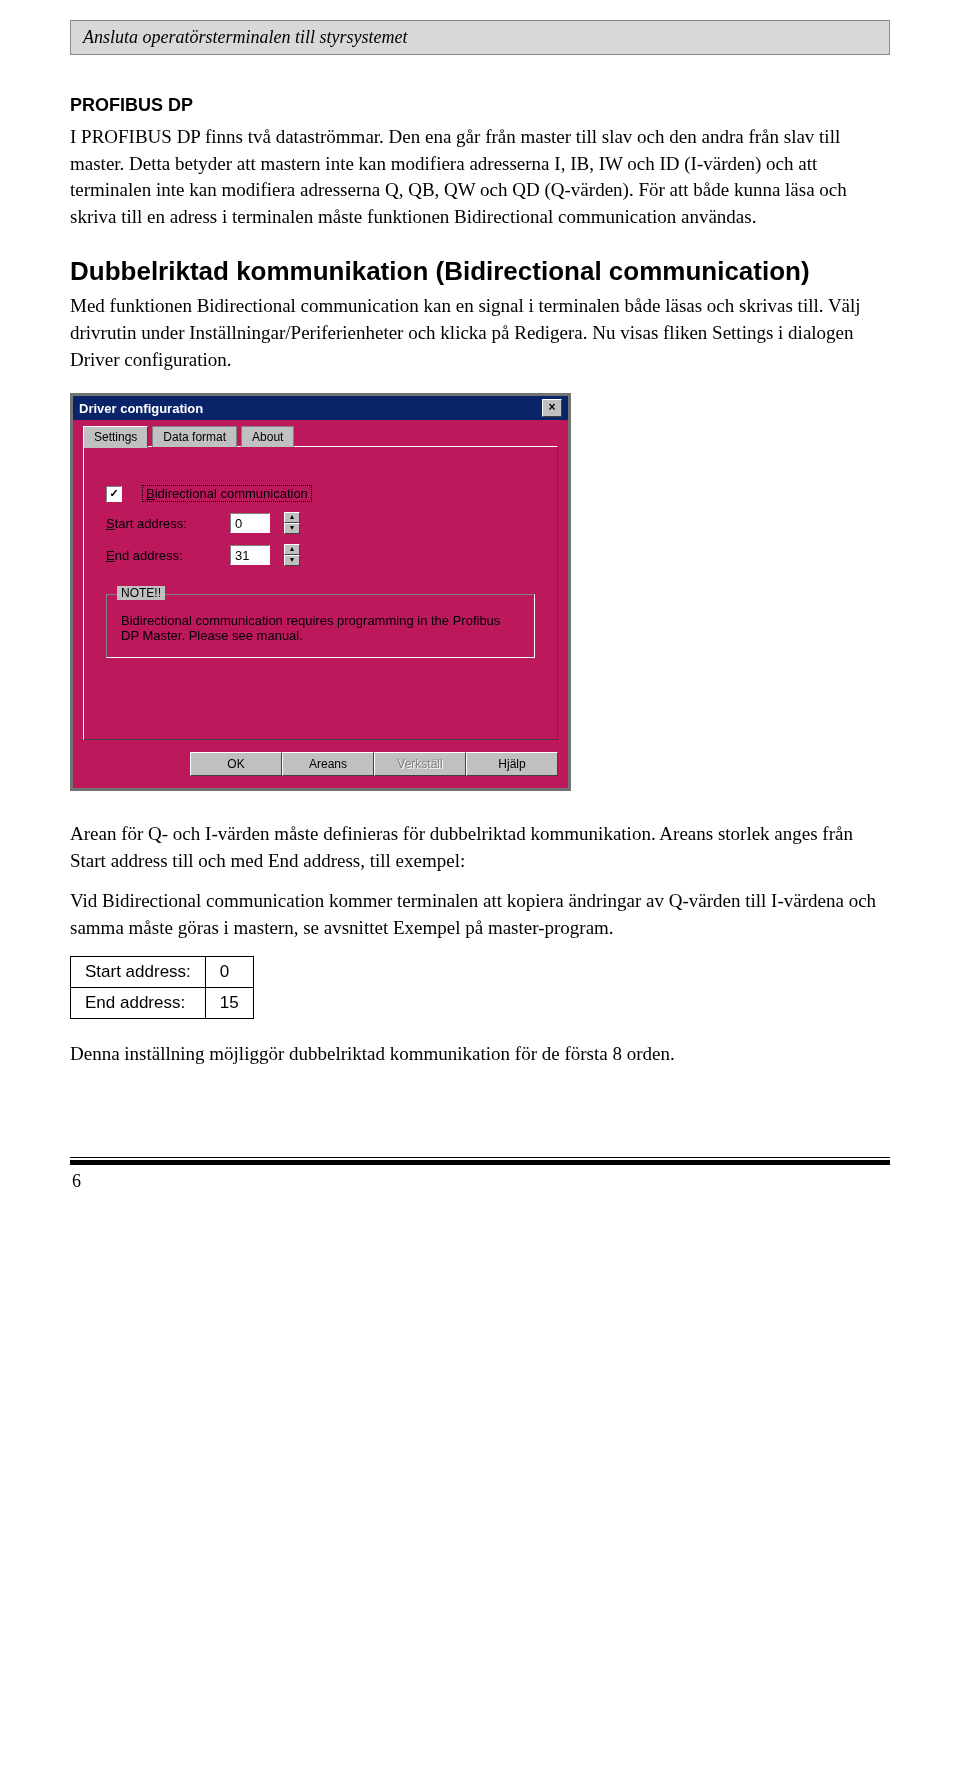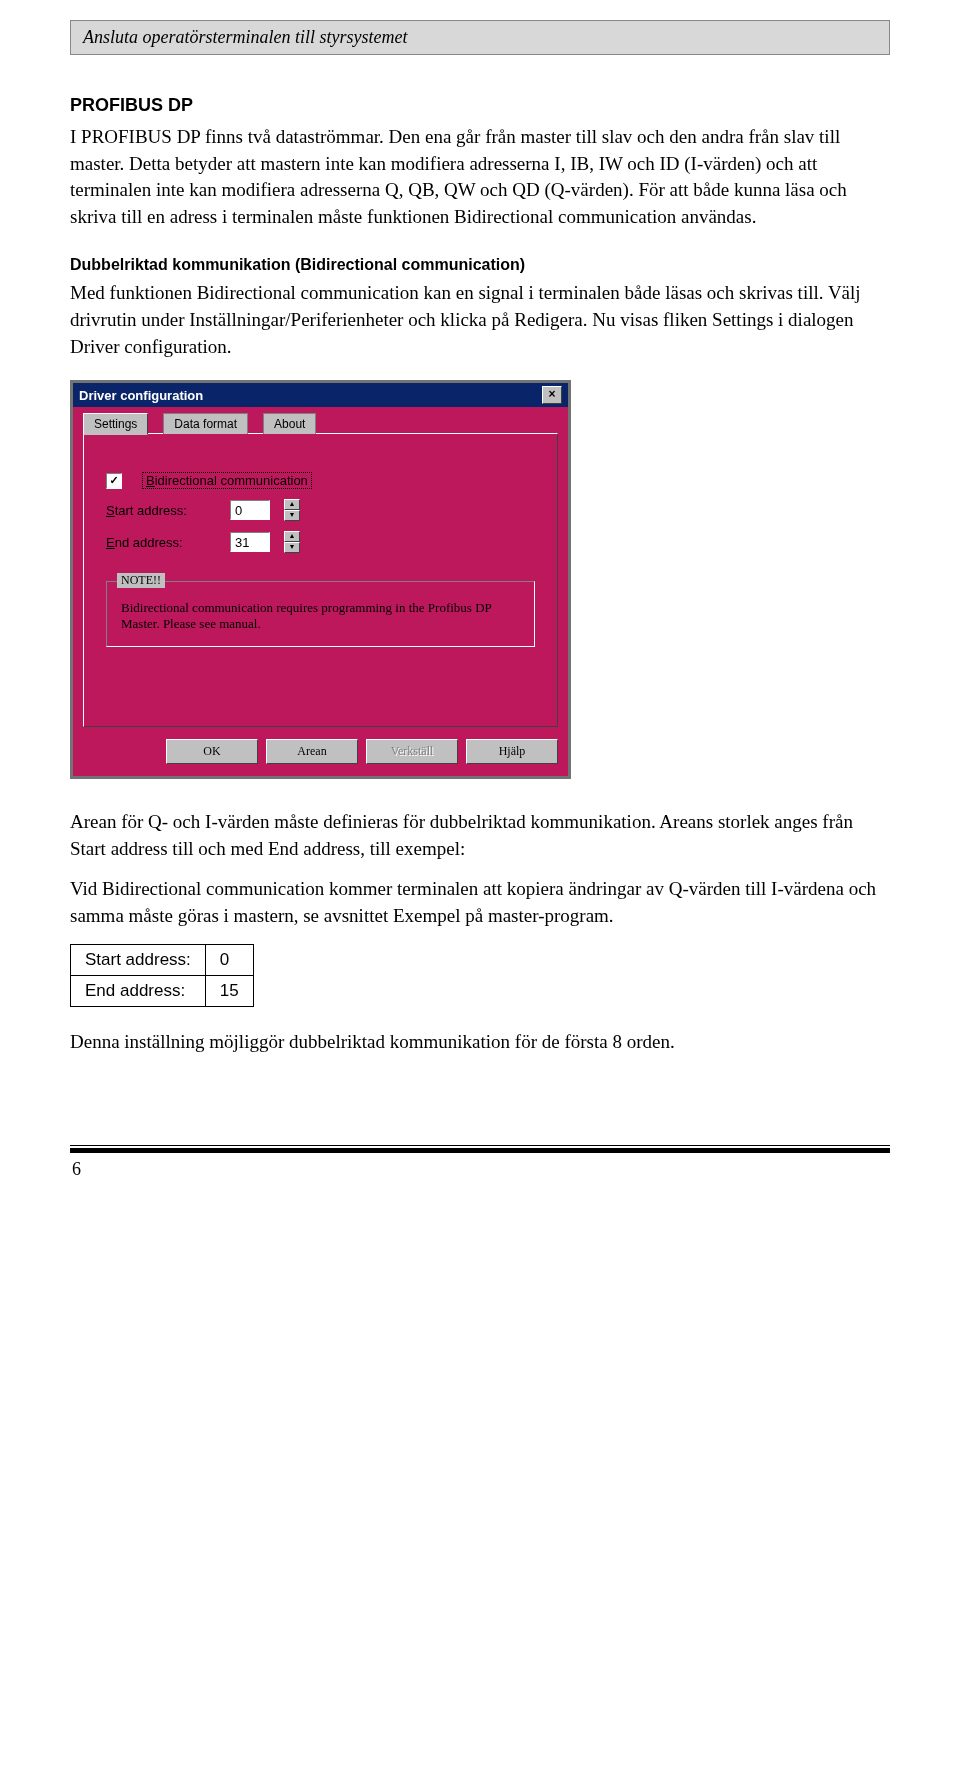--- a/index.html
+++ b/index.html
@@ -23,21 +23,21 @@
   }
   h1.section {
     font-family: Arial, Helvetica, sans-serif;
     font-weight: bold;
     font-size: 18px;
     margin: 0 0 8px 0;
   }
   h2.subsection {
     font-family: Arial, Helvetica, sans-serif;
     font-weight: bold;
-    font-size: 16px;
+    font-size: 26px;
     margin: 26px 0 6px 0;
   }
   p.body {
     font-size: 19px;
     line-height: 1.4;
     margin: 0 0 14px 0;
   }
 
   
   .dialog {
@@ -68,21 +68,21 @@
     font-weight: bold;
     text-align: center;
     line-height: 14px;
     font-size: 12px;
   }
   .dlg-body {
     padding: 6px 10px 12px 10px;
   }
   .tabstrip {
     display: flex;
-    gap: 15px;
+    gap: 4px;
     margin-bottom: -1px;
   }
   .tab {
     background: #c0c0c0;
     border: 1px solid #808080;
     border-bottom: none;
     padding: 3px 10px;
     font-size: 12px;
     position: relative;
   }
@@ -151,36 +151,33 @@
     text-align: center;
     line-height: 7px;
   }
   .group {
     border: 1px solid #808080;
     border-right-color: #fff;
     border-bottom-color: #fff;
     padding: 18px 14px 14px 14px;
     margin-top: 28px;
     position: relative;
-    font-family: Liberation Serif, serif;
   }
   .group-title {
     position: absolute;
     top: -9px;
     left: 10px;
     background: #c0c0c0;
     padding: 0 4px;
     font-size: 12px;
   }
   .dlg-buttons {
     display: flex;
     justify-content: flex-end;
-    gap: 8px;
     margin-top: 12px;
-    font-family: Liberation Serif, serif;
   }
   .win-btn {
     background: #c0c0c0;
     border: 1px solid #fff;
     border-right-color: #404040;
     border-bottom-color: #404040;
     padding: 4px 0;
     width: 90px;
     text-align: center;
     font-size: 12px;
@@ -260,21 +257,21 @@
             <span class="spin-btn">▼</span>
           </span>
         </div>
         <div class="group">
           <div class="group-title">NOTE!!</div>
           <div>Bidirectional communication requires programming in the Profibus DP Master. Please see manual.</div>
         </div>
       </div>
       <div class="dlg-buttons">
         <div class="win-btn">OK</div>
-        <div class="win-btn">Arean</div>
+        <div class="win-btn">Areans</div>
         <div class="win-btn disabled">Verkställ</div>
         <div class="win-btn">Hjälp</div>
       </div>
     </div>
   </div>
 
   <p class="body">Arean för Q- och I-värden måste definieras för dubbelriktad kommunikation. Areans storlek anges från Start address till och med End address, till exempel:</p>
   <p class="body">Vid Bidirectional communication kommer terminalen att kopiera ändringar av Q-värden till I-värdena och samma måste göras i mastern, se avsnittet Exempel på master-program.</p>
 
   <table class="simple">

